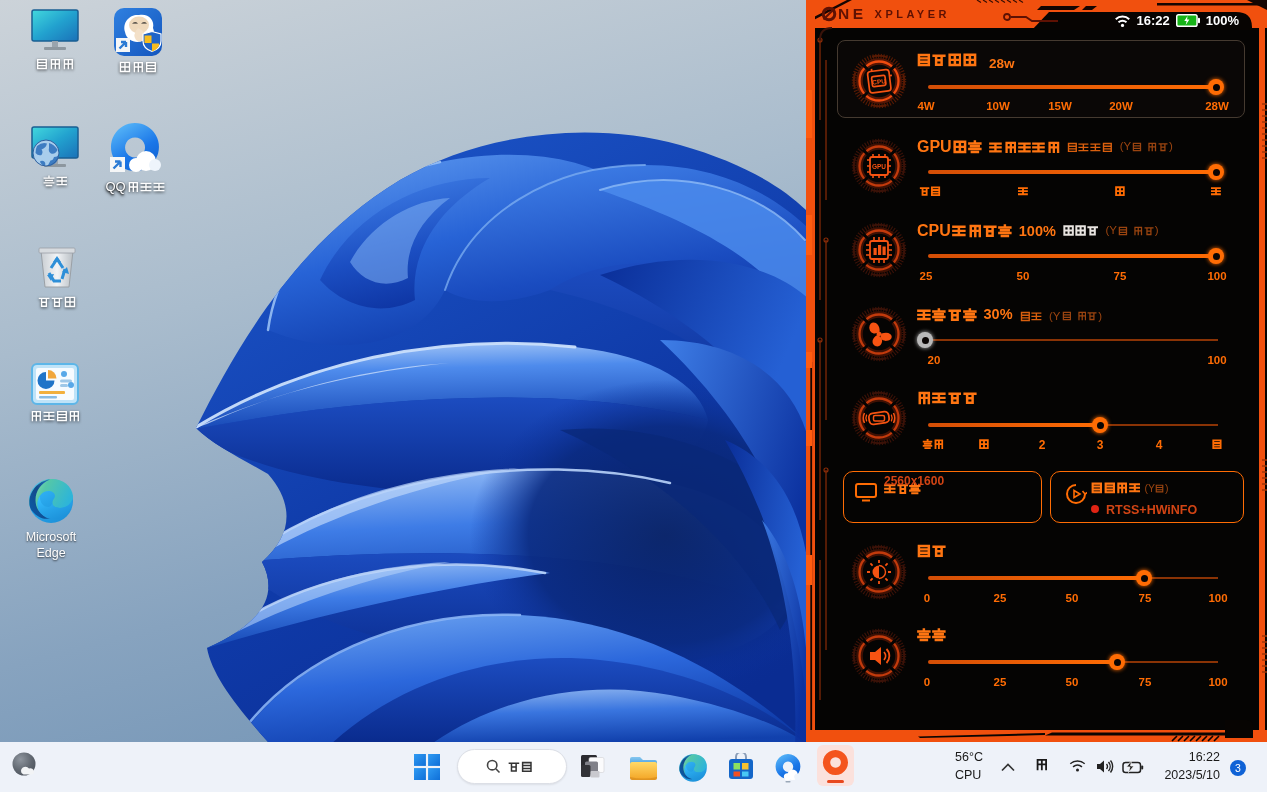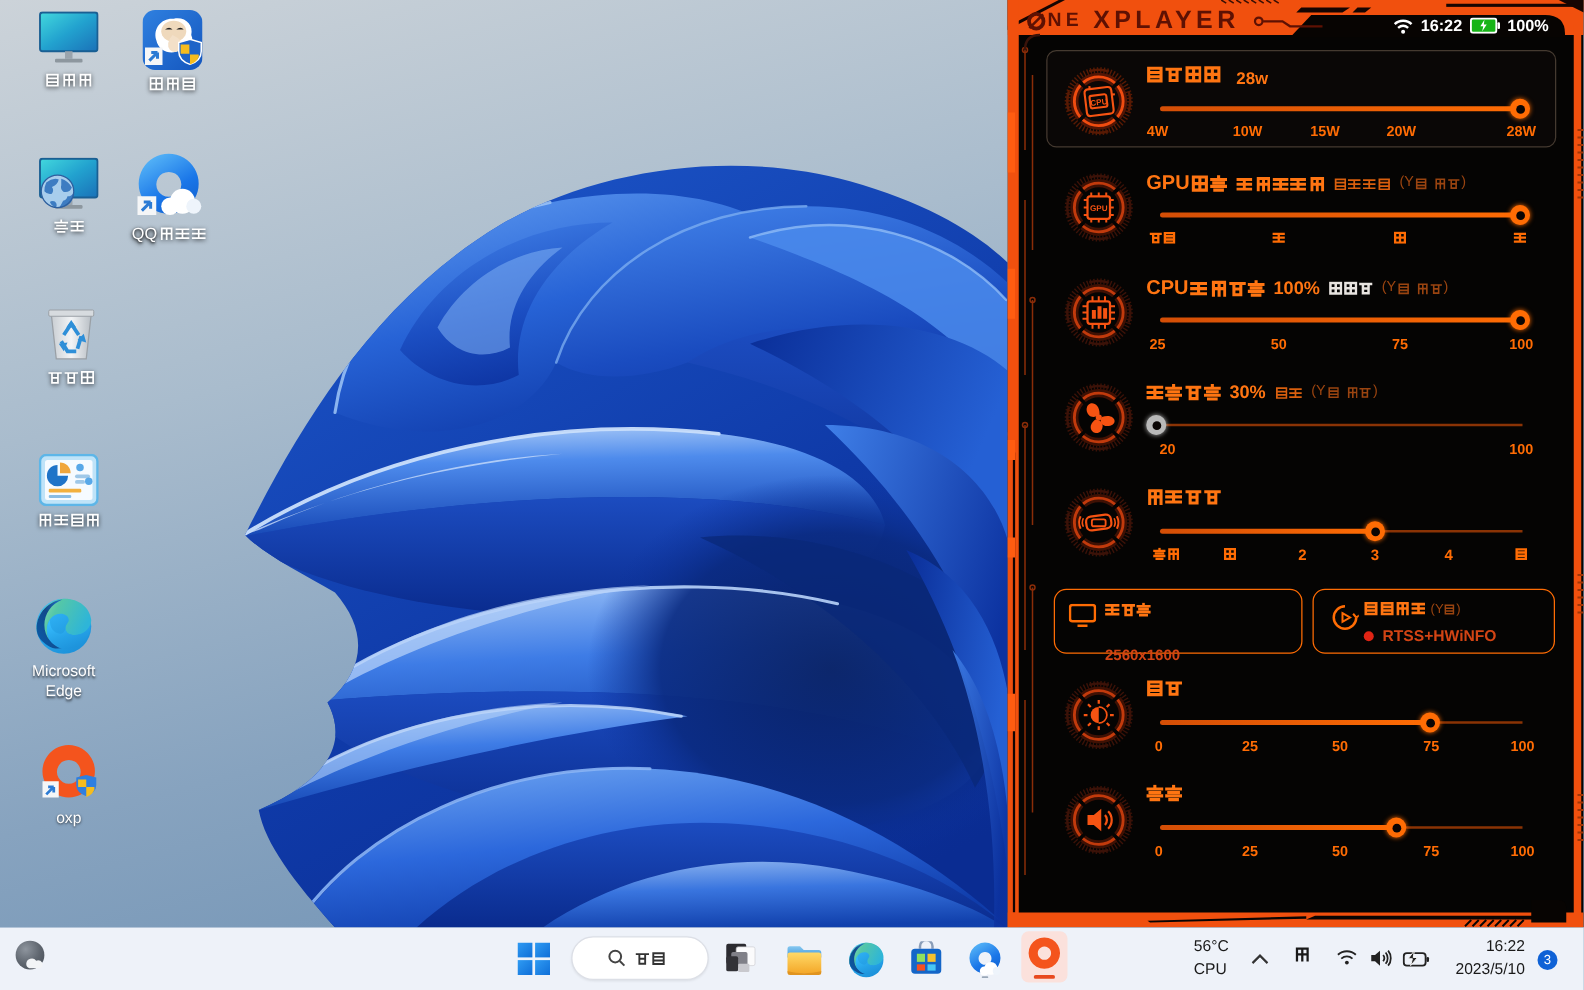--- a/index.html
+++ b/index.html
@@ -321,31 +321,20 @@
             <stop offset="1" stop-color="#2eb5d8"></stop>
           </linearGradient>
 </defs>
 <circle cx="24" cy="24" r="22" fill="url(#eg2)"></circle>
 <path d="M2.5 28 C1 14 12 2 25 2 C36 2 45 9 46 19 C46 27 40 31 33 31 C28 31 25 29 25.5 25 C26 22 28 21 28 19 C28 16 25 14 21.5 14 C15 14 10.5 20 10.5 27 C10.5 30 11.2 32.6 12.5 35 C8 33.5 3.5 33 2.5 28 Z" fill="url(#eg3)"></path>
 <path d="M2.5 28 C1 16 10 4 23 2.5 C14 6 8.5 14 8.5 23 C8.5 33 15 40 24 41 C20 42.5 15 42 11.5 39.5 C6.5 36.5 3 32.5 2.5 28 Z" fill="url(#eg1)"></path>
 <path d="M25.5 25 C25 29 28 31 33 31 C38 31 43 28 45 23 C46 30 41 38 33 41 C28 42.8 23 42.5 19 40.5 C14 38 10.5 33 10.5 27 C10.5 24 11.5 21 13 19 C12.5 25 16 29.5 21 30 C23 30.2 25 28.5 25.5 25 Z" fill="url(#eg2)"></path>
 </svg>
       <div class="dlab"><span style="font-size:12.5px">Microsoft</span><br><span style="font-size:12.5px">Edge</span></div>
     </div>
-    <div class="dicon" style="left:17px;top:594px">
-      <svg width="48" height="48" viewBox="0 0 48 48">
-<path d="M24 2 A21 21 0 1 1 23.9 2 Z M24 14 A9.5 9.5 0 1 0 24.1 14 Z" fill="#f4541d" fill-rule="evenodd"></path>
-<path d="M30 28 l8 -2 8 2 v6 q0 6 -8 9 q-8 -3 -8 -9 Z" fill="#2f7fe0"></path>
-<path d="M31.5 29.5 h6.5 v6 h-6.5 Z" fill="#f6bc1e"></path>
-        <path d="M38 35.5 h6.5 v2 q-1.5 4.5 -6.5 6 Z" fill="#f6bc1e"></path>
-<rect x="3" y="31" width="13" height="13" fill="#f5f6f7"></rect>
-<path d="M6 41.5 L12 35.5 M12 35.5 h-4.5 M12 35.5 v4.5" stroke="#2c7bd4" stroke-width="2.2" fill="none"></path>
-</svg>
-      <div class="dlab">oxp</div>
-    </div>
 <div id="panel" style="position:absolute;left:806px;top:0;width:461px;height:742px;font-family:'Liberation Sans',sans-serif">
       <svg width="461" height="742" viewBox="806 0 461 742" style="position:absolute;left:0;top:0">
 <rect x="806" width="461" height="742" fill="#050403"></rect>
 <rect x="806" width="461" height="28" fill="#f1500e"></rect>
 <path d="M806 0 L852 0 L806 24 Z" fill="#150502"></path>
 <path d="M806 0 L847 0 L806 21 Z" fill="#f1500e"></path>
 <path d="M1247 0 L1267 0 L1267 10 Z" fill="#150502"></path>
 <g stroke="#3a0f03" stroke-width="1.2">
           <path d="M977 0 l4 2.5 M983 0 l4 2.5 M989 0 l4 2.5 M995 0 l4 2.5 M1001 0 l4 2.5 M1007 0 l4 2.5 M1013 0 l4 2.5 M1019 0 l4 2.5"></path>
         </g>
@@ -380,21 +369,21 @@
           <path d="M1262 104 h5 M1262 110 h5 M1262 116 h5 M1262 122 h5 M1262 128 h5 M1262 134 h5 M1262 140 h5 M1262 146 h5 M1262 152 h5 M1262 158 h5 M1262 460 h5 M1262 466 h5 M1262 472 h5 M1262 478 h5 M1262 484 h5 M1262 490 h5 M1262 636 h5 M1262 642 h5 M1262 648 h5 M1262 654 h5 M1262 660 h5 M1262 666 h5 M1262 672 h5"></path>
         </g>
 <path d="M832 28 c-8 0 -12 4 -12 12" stroke="#3a130a" fill="none" stroke-width="2"></path>
 </svg>
       <div style="position:absolute;left:15px;top:5px;display:flex;align-items:center;color:#5e1103;font-weight:bold;font-family:'Liberation Sans',sans-serif">
 <svg width="16" height="16" viewBox="0 0 16 16">
           <circle cx="8" cy="8" r="5.8" fill="none" stroke="#5e1103" stroke-width="3"></circle>
           <path d="M2.5 13.5 L13.5 2.5" stroke="#5e1103" stroke-width="2"></path>
         </svg>
 <span style="font-size:15.5px;letter-spacing:3.5px;margin-left:1px">NE</span>
-<span style="font-size:20px;letter-spacing:3.5px;margin-left:8px">XPLAYER</span>
+<span style="font-size:11px;letter-spacing:3.5px;margin-left:8px">XPLAYER</span>
       </div>
       <svg width="60" height="12" viewBox="0 0 60 12" style="position:absolute;left:196px;top:11px">
 <circle cx="5" cy="6" r="3" fill="none" stroke="#5e1103" stroke-width="1.8"></circle>
 <path d="M8.5 6 H24 L30 10 H56" stroke="#5e1103" stroke-width="1.8" fill="none"></path>
       </svg>
       <div style="position:absolute;right:28px;top:13px;display:flex;align-items:center;gap:6px;color:#fff;font-weight:bold;font-size:13px">
 <svg width="17" height="14" viewBox="0 0 19 15">
           <g fill="none" stroke="#fff" stroke-width="2">
             <path d="M2 5.5 C6 1.5 13 1.5 17 5.5" stroke-width="2.2"></path>
             <path d="M5 9 C8 6.5 11 6.5 14 9" stroke-width="2.2"></path>
@@ -626,21 +615,21 @@
 <circle r="19.5" fill="none" stroke="#531505" stroke-width="6.5" stroke-dasharray="27.6 3" stroke-dashoffset="14" opacity="0.75"></circle>
 <circle r="19.5" fill="none" stroke="#c23a0c" stroke-width="2.3" stroke-dasharray="27.6 3" stroke-dashoffset="14"></circle>
 <circle r="25.2" fill="none" stroke="#3b1208" stroke-width="2" stroke-dasharray="16 23.6" stroke-dashoffset="8"></circle>
 <g fill="#f65312" transform="rotate(15)">
           <path d="M0 -2.5 C-2.5 -13 -13 -11 -11 -3.5 C-9 2 -3.5 2.2 0 -2.5 Z"></path>
 <path d="M2.2 -1 C12 -7.5 17 1.5 9.5 4.5 C4.5 6.5 1 3.5 2.2 -1 Z"></path>
 <path d="M-2.2 2.2 C-9 11 1.5 16 4.5 10 C6.5 4.5 2.2 1 -2.2 2.2 Z"></path>
           <circle r="2.4"></circle>
         </g>
 </svg>
-      <div style="position:absolute;left:111px;top:316px;transform:translate(0,-50%)"><div style="display:inline-flex;align-items:center;gap:7px">
+      <div style="position:absolute;left:111px;top:316px;transform:translate(0,-50%)"><div style="display:inline-flex;align-items:flex-end;gap:7px">
           <div style="display:inline-flex;align-items:center;gap:1.5px">
             <svg width="13.76" height="13.76" viewBox="0 0 10 10" style="flex:none">
               <path d="M1 2 H9 M1 5 H9 M1 8 H9 M5 2 V8" fill="none" stroke="#ff7512" stroke-width="1.8" stroke-linecap="square"></path>
             </svg>
             <svg width="13.76" height="13.76" viewBox="0 0 10 10" style="flex:none">
               <path d="M5 1 V2.6 M1 2.6 H9 M2.2 4.6 H7.8 M1 6.6 H9 M2.8 8.8 H7.2" fill="none" stroke="#ff7512" stroke-width="1.8" stroke-linecap="square"></path>
             </svg>
             <svg width="13.76" height="13.76" viewBox="0 0 10 10" style="flex:none">
               <path d="M1.2 2 H9 M3 2 V8.6 M7 2 V8.6 M3 5.2 H7 M3 8.6 H7" fill="none" stroke="#ff7512" stroke-width="1.8" stroke-linecap="square"></path>
             </svg>
@@ -749,21 +738,21 @@
           <svg width="11.61" height="11.61" viewBox="0 0 10 10" style="flex:none">
             <path d="M1 2 H9 M1 5 H9 M1 8 H9 M5 2 V8" fill="none" stroke="#ff7512" stroke-width="1.8" stroke-linecap="square"></path>
           </svg>
           <svg width="11.61" height="11.61" viewBox="0 0 10 10" style="flex:none">
             <path d="M1.2 2 H9 M3 2 V8.6 M7 2 V8.6 M3 5.2 H7 M3 8.6 H7" fill="none" stroke="#ff7512" stroke-width="1.8" stroke-linecap="square"></path>
           </svg>
           <svg width="11.61" height="11.61" viewBox="0 0 10 10" style="flex:none">
             <path d="M5 1 V2.6 M1 2.6 H9 M2.2 4.6 H7.8 M1 6.6 H9 M2.8 8.8 H7.2" fill="none" stroke="#ff7512" stroke-width="1.8" stroke-linecap="square"></path>
           </svg>
         </div></div>
-      <div style="position:absolute;left:78px;top:524px;transform:translate(0,-50%)"><span style="font-size:12px;font-weight:bold;color:#d24414">2560x1600</span></div>
+      <div style="position:absolute;left:78px;top:480px;transform:translate(0,-50%)"><span style="font-size:12px;font-weight:bold;color:#d24414">2560x1600</span></div>
       <svg width="22" height="22" viewBox="0 0 22 22" style="position:absolute;left:259px;top:483px">
 <path d="M11 2 A9 9 0 1 0 20 11" fill="none" stroke="#ff6c04" stroke-width="2"></path>
 <path d="M20 11 l-2.5 -3 M20 11 l3 -2" stroke="#ff6c04" stroke-width="1.6" fill="none"></path>
 <path d="M9 7.5 L15 11 L9 14.5 Z" fill="none" stroke="#ff6c04" stroke-width="1.6"></path>
       </svg>
       <div style="position:absolute;left:285px;top:489px;transform:translate(0,-50%)"><div style="display:inline-flex;align-items:center;gap:4px">
           <div style="display:inline-flex;align-items:center;gap:1px">
             <svg width="11.61" height="11.61" viewBox="0 0 10 10" style="flex:none">
               <path d="M1.4 1.4 H8.6 V8.8 H1.4 Z M1.4 3.9 H8.6 M1.4 6.4 H8.6" fill="none" stroke="#ff7512" stroke-width="1.8" stroke-linecap="square"></path>
             </svg>

